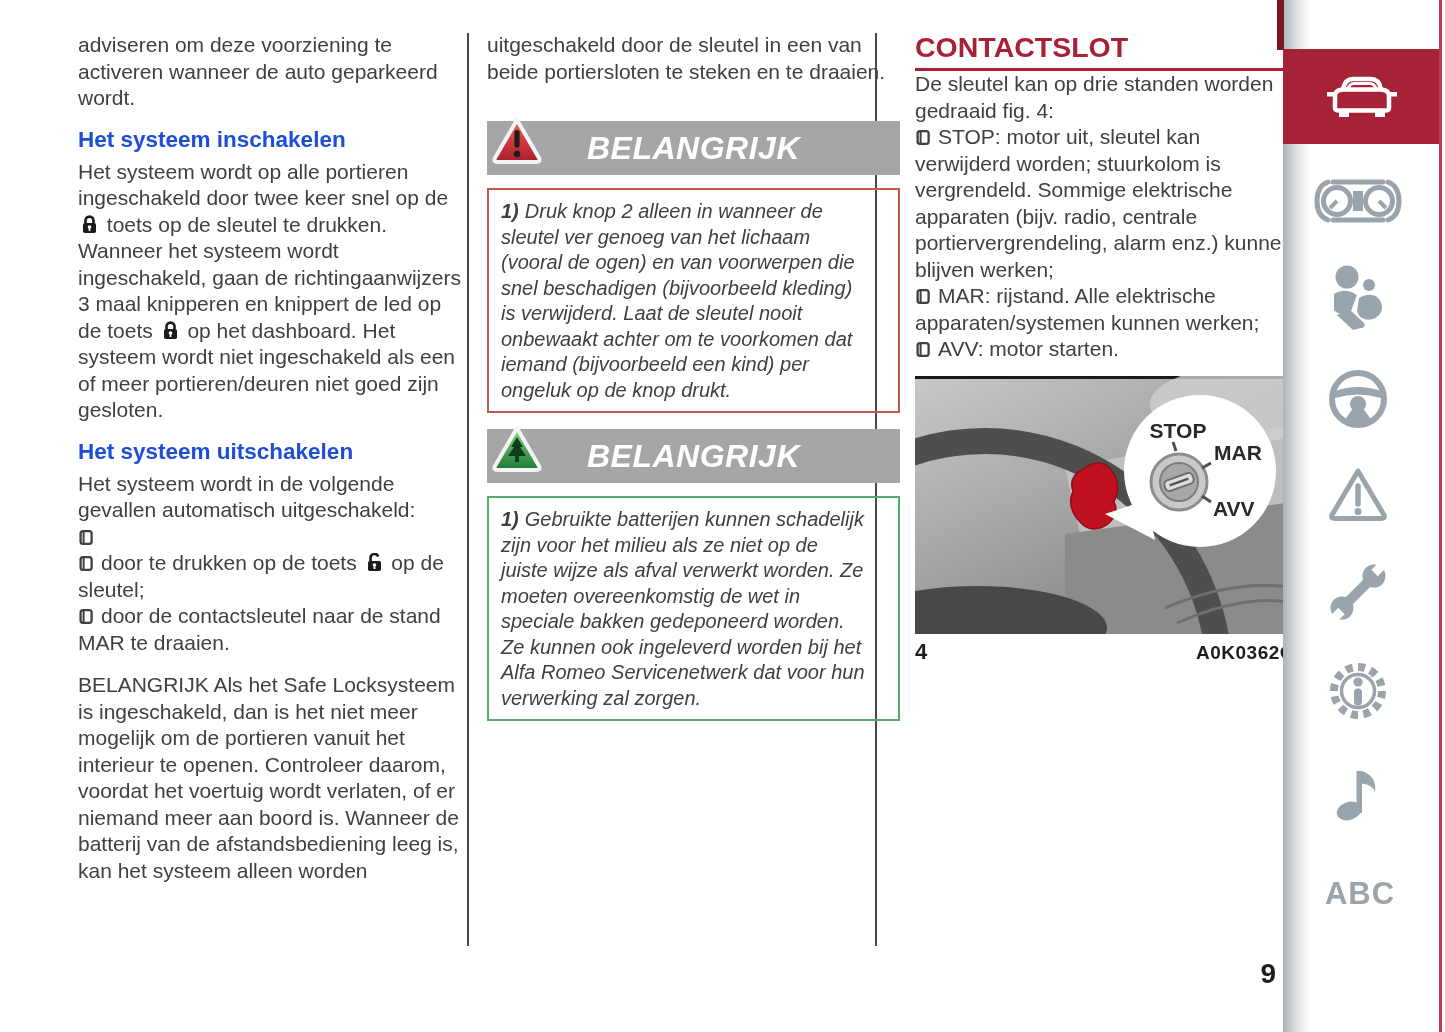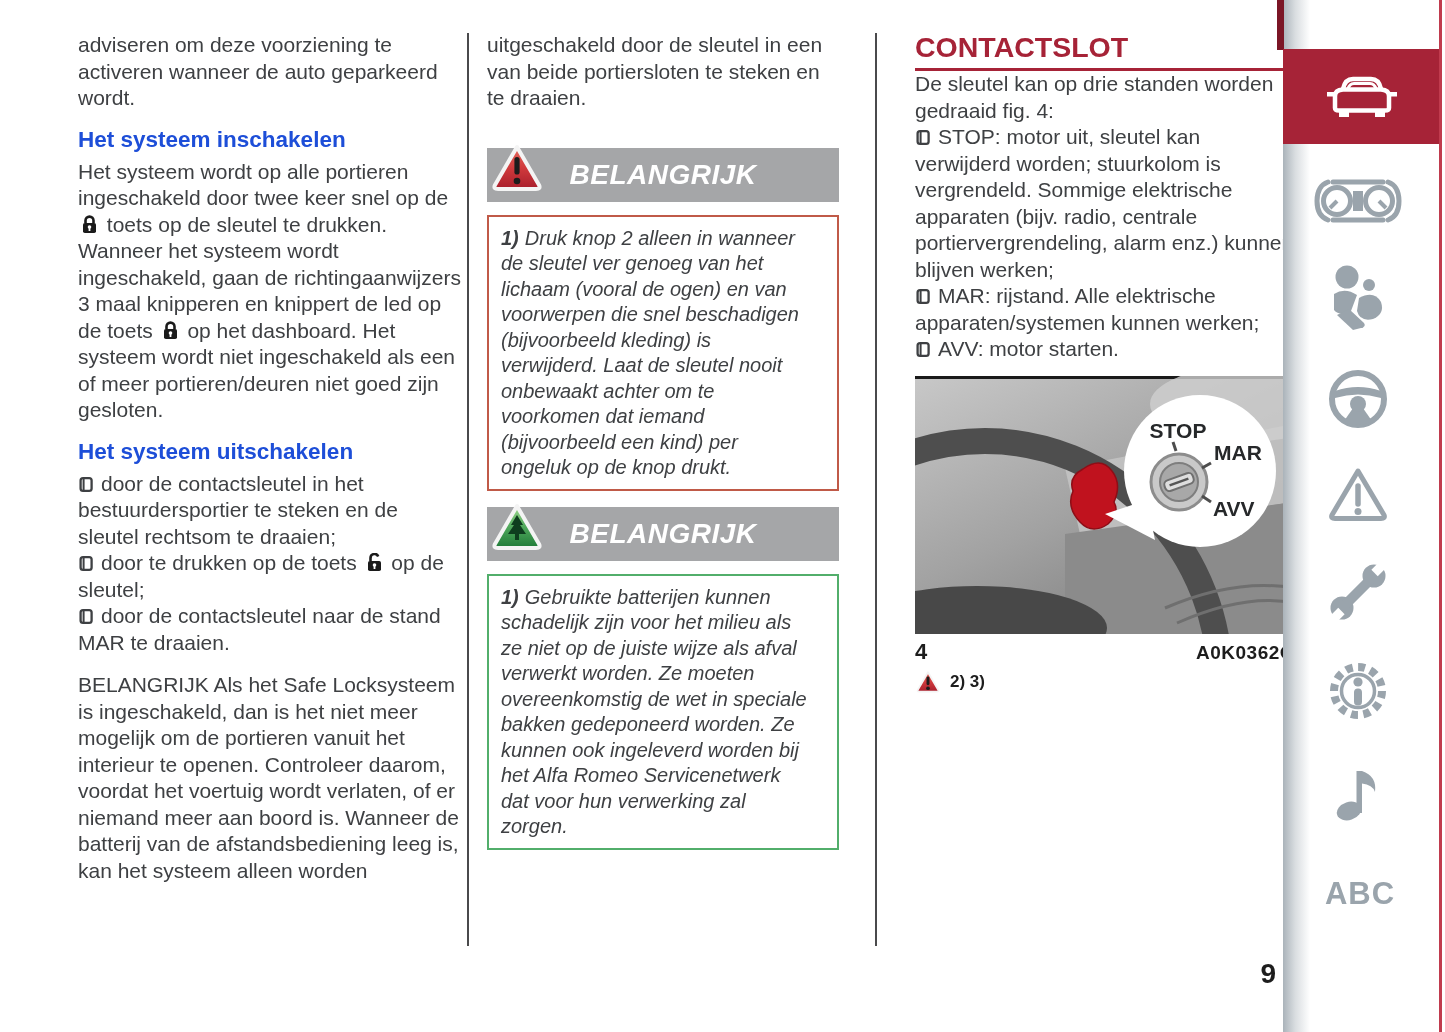--- a/index.html
+++ b/index.html
@@ -4,36 +4,36 @@
 <style>
   html,body{margin:0;padding:0;}
   body{
     width:1445px;height:1032px;position:relative;overflow:hidden;
     background:#ffffff;
     font-family:"Liberation Sans", sans-serif;
     color:#3E4043;
   }
   .col{position:absolute;top:32px;}
   #col-left{left:78px;width:384px;}
-  #col-mid{left:487px;width:352px;}
+  #col-mid{left:487px;width:413px;}
   #col-right{left:915px;width:379px;}
 
   p.body{font-size:21px;line-height:26.5px;margin:0;text-align:left;}
   p.mt{margin-top:16px;}
   h3.sub{color:#1d4ed8;font-size:22.5px;line-height:27px;font-weight:bold;margin:14px 0 6px 0;}
   h2.title{color:#A62337;font-size:28.5px;line-height:30px;font-weight:bold;margin:0;letter-spacing:0;}
   .rule{height:3px;background:#A62337;margin:6px 0 0 0;}
   .after-rule{margin-top:18px;}
 
   .divider{position:absolute;top:33px;height:913px;width:2px;background:#4A4A4C;}
 
   .imp-bar{margin-top:36px;height:54px;background:#A5A6A8;position:relative;
     display:flex;align-items:center;justify-content:center;}
   .imp-bar.second{margin-top:16px;}
-  .imp-label{color:#ffffff;font-style:italic;font-weight:bold;font-size:28px;letter-spacing:.5px;}
+  .imp-label{color:#ffffff;font-style:italic;font-weight:bold;font-size:32px;letter-spacing:.5px;}
   .imp-icon{position:absolute;left:3px;top:-6px;}
 
   .note-box{margin-top:13px;border:2px solid;padding:9px 28px 8px 12px;
     font-style:italic;font-size:20px;line-height:25.5px;}
   .warn-border{border-color:#C05A48;}
   .eco-border{border-color:#52AE6B;}
   .note-box b{margin-right:6px;}
 
   .ic{display:inline-block;transform:translateY(3px);margin:0 3px;}
   .bullet{display:inline-block;transform:translateY(2px);margin-right:7px;}
@@ -74,24 +74,25 @@
           <rect x="2" y="8" width="13" height="10" rx="1.8" fill="#1b1b1b"></rect>
           <circle cx="8.5" cy="12" r="1.8" fill="#fff"></circle>
           <rect x="7.6" y="12.6" width="1.8" height="3.4" fill="#fff"></rect>
         </svg></span><span> toets op de sleutel te drukken. Wanneer het systeem wordt ingeschakeld, gaan de richtingaanwijzers 3 maal knipperen en knippert de led op de toets </span><span class="ic"><svg width="17" height="20" viewBox="0 0 17 20">
           <path d="M4.5 8 V5.6 a4 4 0 0 1 8 0 V8" fill="none" stroke="#1b1b1b" stroke-width="2.6"></path>
           <rect x="2" y="8" width="13" height="10" rx="1.8" fill="#1b1b1b"></rect>
           <circle cx="8.5" cy="12" r="1.8" fill="#fff"></circle>
           <rect x="7.6" y="12.6" width="1.8" height="3.4" fill="#fff"></rect>
         </svg></span><span> op het dashboard. Het systeem wordt niet ingeschakeld als een of meer portieren/deuren niet goed zijn gesloten.</span></p>
   <h3 class="sub">Het systeem uitschakelen</h3>
-  <p class="body"><span class="bullet"><svg width="16" height="17" viewBox="0 0 16 17">
-          <rect x="2.6" y="2.2" width="11" height="12.6" rx="2.4" fill="none" stroke="#3E4043" stroke-width="2.3"></rect>
-          <line x1="5.6" y1="2.8" x2="5.6" y2="14.2" stroke="#3E4043" stroke-width="2"></line>
-        </svg></span><span>door de contactsleutel in het bestuurdersportier te steken en de sleutel rechtsom te draaien;</span></p>
+  <p class="body">Het systeem wordt in de volgende gevallen automatisch uitgeschakeld:</p>
+  <p class="body"><span class="bullet"><svg width="16" height="17" viewBox="0 0 16 17">
+          <rect x="2.6" y="2.2" width="11" height="12.6" rx="2.4" fill="none" stroke="#3E4043" stroke-width="2.3"></rect>
+          <line x1="5.6" y1="2.8" x2="5.6" y2="14.2" stroke="#3E4043" stroke-width="2"></line>
+        </svg></span></p>
   <p class="body"><span class="bullet"><svg width="16" height="17" viewBox="0 0 16 17">
           <rect x="2.6" y="2.2" width="11" height="12.6" rx="2.4" fill="none" stroke="#3E4043" stroke-width="2.3"></rect>
           <line x1="5.6" y1="2.8" x2="5.6" y2="14.2" stroke="#3E4043" stroke-width="2"></line>
         </svg></span><span>door te drukken op de toets </span><span class="ic"><svg width="17" height="20" viewBox="0 0 17 20">
           <path d="M4.5 8 V5 a4 4 0 0 1 7.7 -1.5" fill="none" stroke="#1b1b1b" stroke-width="2.6"></path>
           <rect x="2" y="8" width="13" height="10" rx="1.8" fill="#1b1b1b"></rect>
           <circle cx="8.5" cy="12" r="1.8" fill="#fff"></circle>
           <rect x="7.6" y="12.6" width="1.8" height="3.4" fill="#fff"></rect>
         </svg></span><span> op de sleutel;</span></p>
   <p class="body"><span class="bullet"><svg width="16" height="17" viewBox="0 0 16 17">
@@ -195,30 +196,20 @@
       <text x="263" y="62" text-anchor="middle" font-family="Liberation Sans, sans-serif" font-size="21" font-weight="bold" fill="#26282A">STOP</text>
       <text x="299" y="84" text-anchor="start" font-family="Liberation Sans, sans-serif" font-size="21" font-weight="bold" fill="#26282A">MAR</text>
       <text x="298" y="140" text-anchor="start" font-family="Liberation Sans, sans-serif" font-size="21" font-weight="bold" fill="#26282A">AVV</text>
     </svg>
   </div>
   <div class="fig-caption">
     <span class="fig-num">4</span>
     <span class="fig-code">A0K0362C</span>
   </div>
 
-  <div class="footrow">
-    <span style="line-height:0">
-      <svg width="26" height="24" viewBox="0 0 54 52">
-        <path d="M27 5 L49 43 Q51 47 46 47 L8 47 Q3 47 5 43 Z" fill="url(#rg1)" stroke="#F4F4F4" stroke-width="4" stroke-linejoin="round"></path>
-        <rect x="23.8" y="14" width="6.4" height="19" rx="3.2" fill="#1c1c1c"></rect>
-        <circle cx="27" cy="39.5" r="4" fill="#1c1c1c"></circle>
-      </svg>
-    </span>
-    <span class="footrefs">2) 3)</span>
-  </div>
 </div>
 
 <div class="edge-strip"></div>
 <div class="mini-strip"></div>
 
 <div class="tab-red">
   <svg width="74" height="46" viewBox="0 0 74 46">
     <path d="M18 15 Q20 5 28 5 L46 5 Q54 5 56 15" fill="none" stroke="#ffffff" stroke-width="4.5"></path>
     <path d="M23 15 Q24.5 9.5 29 9.5 L45 9.5 Q49.5 9.5 51 15" fill="none" stroke="#ffffff" stroke-width="3"></path>
     <path d="M10 34 V22 Q10 16 18 15.5 L56 15.5 Q64 16 64 22 V34 Q64 36.5 60 36.5 L14 36.5 Q10 36.5 10 34 Z" fill="none" stroke="#ffffff" stroke-width="4.5" stroke-linejoin="round"></path>

